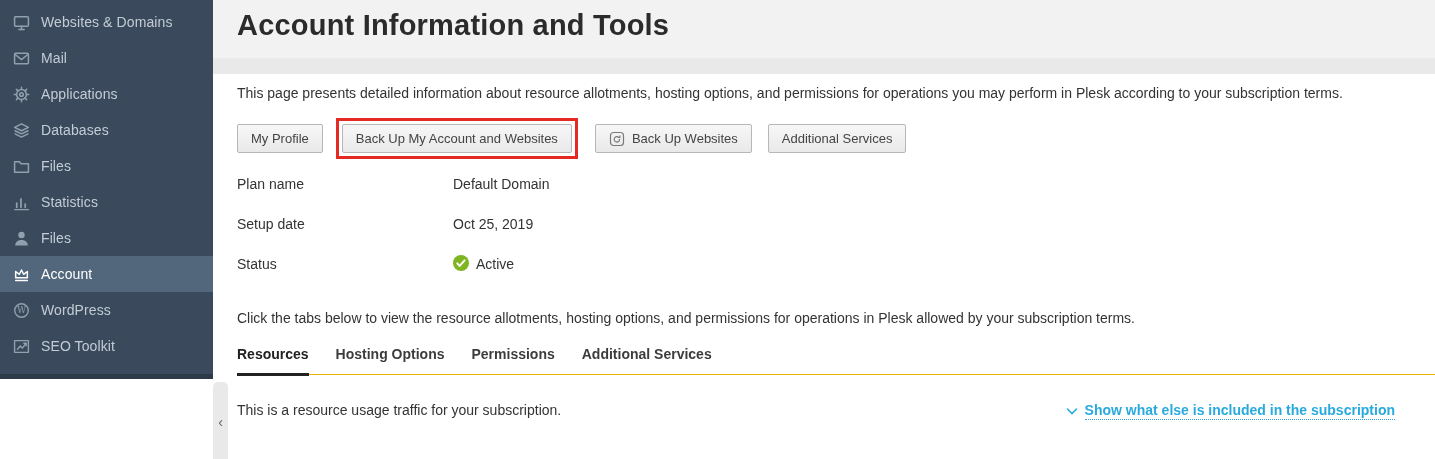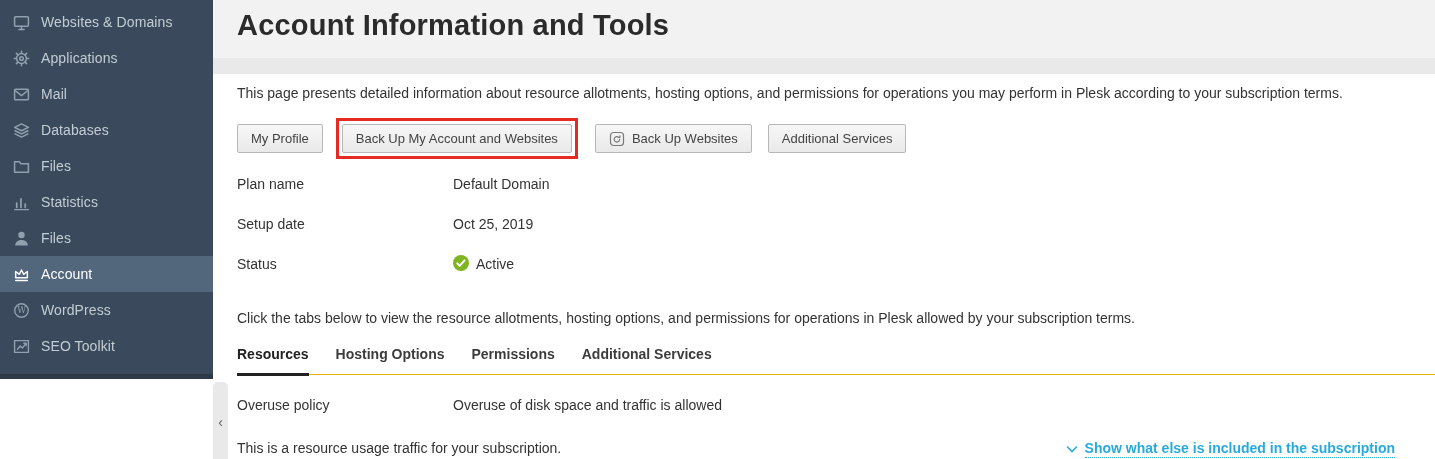--- a/index.html
+++ b/index.html
@@ -75,37 +75,37 @@
         <svg width="17" height="17" viewBox="0 0 16 16" fill="none" stroke="#91a0ae" stroke-width="1.4" stroke-linejoin="round">
             <rect x="1.5" y="2.5" width="13" height="9" rx="1"></rect>
             <path d="M8 11.5v3M5.5 14.5h5" stroke-linecap="round"></path>
           </svg>
       </span>
       <span class="nlabel">Websites &amp; Domains</span>
     </div>
 
     <div class="nav-item">
       <span class="nicon">
+        <svg width="17" height="17" viewBox="0 0 16 16" fill="none" stroke="#91a0ae" stroke-width="1.4" stroke-linejoin="round">
+            <rect x="1.5" y="3" width="13" height="10" rx="1"></rect>
+            <path d="M2 4.2l6 4.8 6-4.8"></path>
+          </svg>
+      </span>
+      <span class="nlabel">Mail</span>
+    </div>
+
+    <div class="nav-item">
+      <span class="nicon">
         <svg width="17" height="17" viewBox="0 0 16 16" fill="none" stroke="#91a0ae" stroke-width="1.4" stroke-linecap="round">
             <circle cx="8" cy="8" r="4.6"></circle>
             <circle cx="8" cy="8" r="1.7"></circle>
             <path d="M8 1.2v2M8 12.8v2M1.2 8h2M12.8 8h2M3.2 3.2l1.4 1.4M11.4 11.4l1.4 1.4M12.8 3.2l-1.4 1.4M4.6 11.4l-1.4 1.4"></path>
           </svg>
       </span>
       <span class="nlabel">Applications</span>
-    </div>
-
-    <div class="nav-item">
-      <span class="nicon">
-        <svg width="17" height="17" viewBox="0 0 16 16" fill="none" stroke="#91a0ae" stroke-width="1.4" stroke-linejoin="round">
-            <rect x="1.5" y="3" width="13" height="10" rx="1"></rect>
-            <path d="M2 4.2l6 4.8 6-4.8"></path>
-          </svg>
-      </span>
-      <span class="nlabel">Mail</span>
     </div>
 
     <div class="nav-item">
       <span class="nicon">
         <svg width="17" height="17" viewBox="0 0 16 16" fill="none" stroke="#91a0ae" stroke-width="1.4" stroke-linejoin="round">
             <path d="M8 1.8L14.5 5 8 8.2 1.5 5z"></path>
             <path d="M1.5 8L8 11.2 14.5 8"></path>
             <path d="M1.5 11L8 14.2 14.5 11"></path>
           </svg>
       </span>
@@ -250,24 +250,20 @@
         <span>Hosting Options</span>
       </div>
       <div class="tab">
         <span>Permissions</span>
       </div>
       <div class="tab">
         <span>Additional Services</span>
       </div>
     </div>
 
-    <div class="overuse">
-      <span class="k">Overuse policy</span>
-      <span class="v">Overuse of disk space and traffic is allowed</span>
-    </div>
 
     <div class="footer-row">
       <span class="summary">This is a resource usage traffic for your subscription.</span>
       <span class="sub-link">
         <span class="chev">
           <svg width="12" height="9" viewBox="0 0 12 9" fill="none" stroke="#28aade" stroke-width="1.6" stroke-linecap="round">
               <path d="M1.5 2L6 6.5 10.5 2"></path>
             </svg>
         </span>
         <span class="ltext">Show what else is included in the subscription</span>

